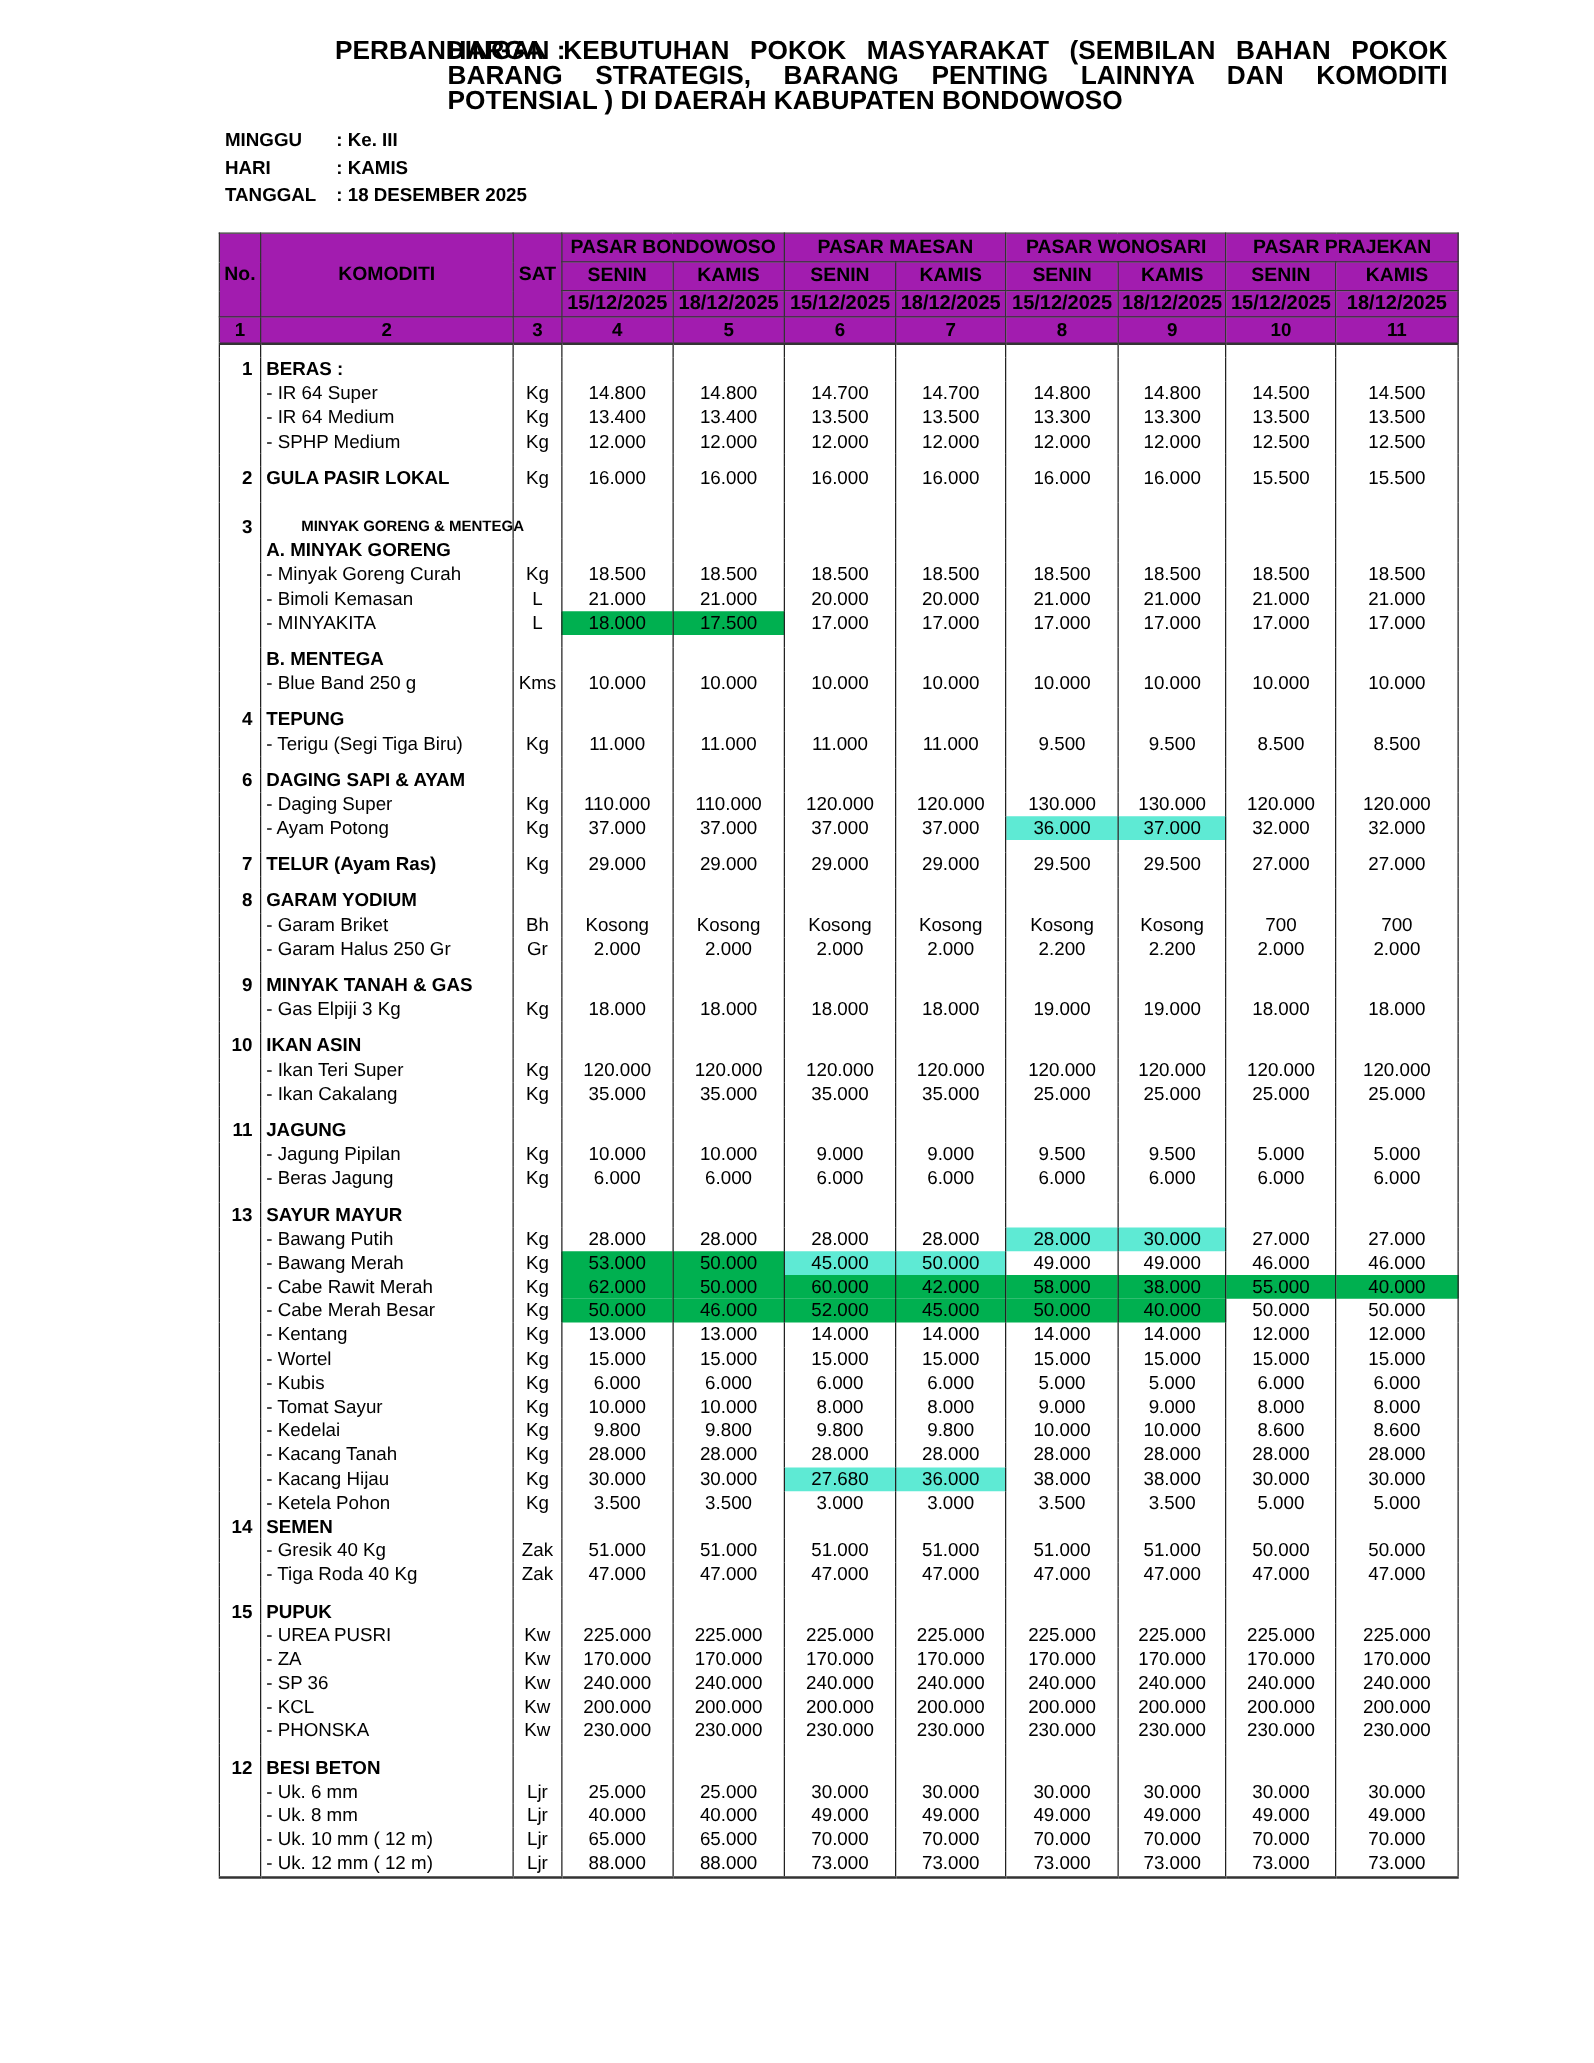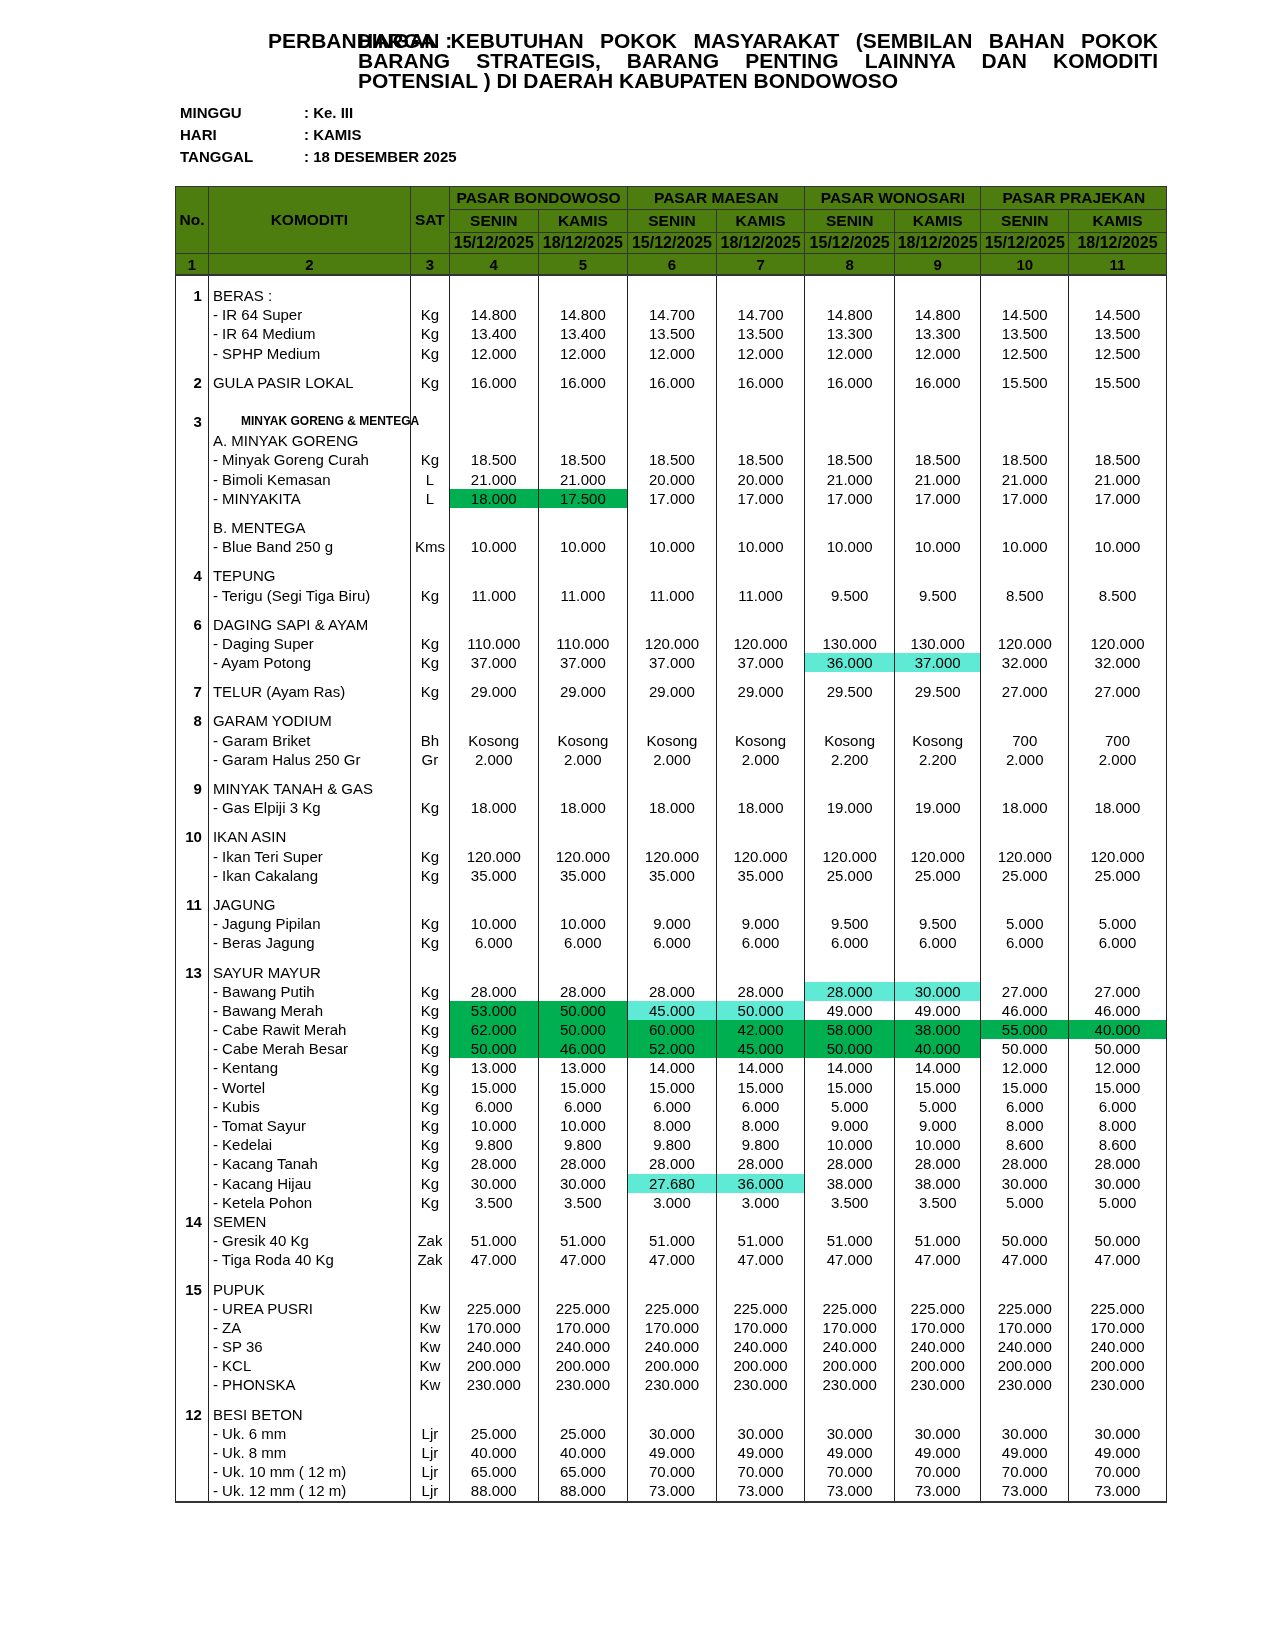--- a/index.html
+++ b/index.html
@@ -1,33 +1,33 @@
 <!DOCTYPE html>
 <html><head>
 <meta charset="utf-8">
 <style>
   html, body { margin:0; padding:0; background:#fff; }
   body { width:1275px; height:1650px; position:relative; font-family:"Liberation Sans", sans-serif; color:#000; }
   .hdr { position:absolute; left:268px; top:31px; width:890px; font-weight:bold; font-size:21px; line-height:20px; }
   .hdr .lbl { position:absolute; left:0; top:0; white-space:nowrap; }
   .hdr .txt { margin-left:90px; text-align:justify; text-align-last:left; }
   .meta { position:absolute; left:180px; top:102px; font-weight:bold; font-size:15px; line-height:22px; }
-  .meta .row { display:flex;gap:35px; }
+  .meta .row { display:flex; }
   .meta .k { width:89px; }
   table.main { position:absolute; left:175px; top:186px; border-collapse:collapse; table-layout:fixed; width:992px; font-size:15px; }
   table.main th, table.main td { border-left:1.5px solid #222; border-right:1.5px solid #222; padding:0; }
-  table.main thead th { border:1.5px solid #333; font-weight:bold; text-align:center; background:#4d7c0f; }
+  table.main thead th { border:1.5px solid #333; font-weight:bold; text-align:center; background:#a21caf; }
   thead tr.r1 th { height:22px; font-size:15.5px; }
   thead tr.r2 th { height:22px; font-size:15.5px; }
   thead tr.r3 th { height:20px; font-size:16px; }
   thead tr.r4 th { height:20px; font-size:15px; border-bottom:2.5px solid #333; }
   tbody td { height:19.2px; line-height:19px; text-align:center; white-space:nowrap; }
   tbody td.no { font-weight:bold; text-align:right; padding-right:6px; }
   tbody td.name { text-align:left; padding-left:4px; }
-  tbody tr.cat td.name { font-weight:normal; }
+  tbody tr.cat td.name { font-weight:bold; }
   tbody tr.catsm td.name { font-weight:bold; font-size:12px;padding-left:32px; }
   tbody tr.sp td { height:10px; line-height:10px; }
   tbody tr.last td { border-bottom:2.5px solid #333; }
   td.g { background:#00B050; }
   td.y { background:#5eead4; }
 </style>
 </head>
 <body>
 
 <div class="hdr">

